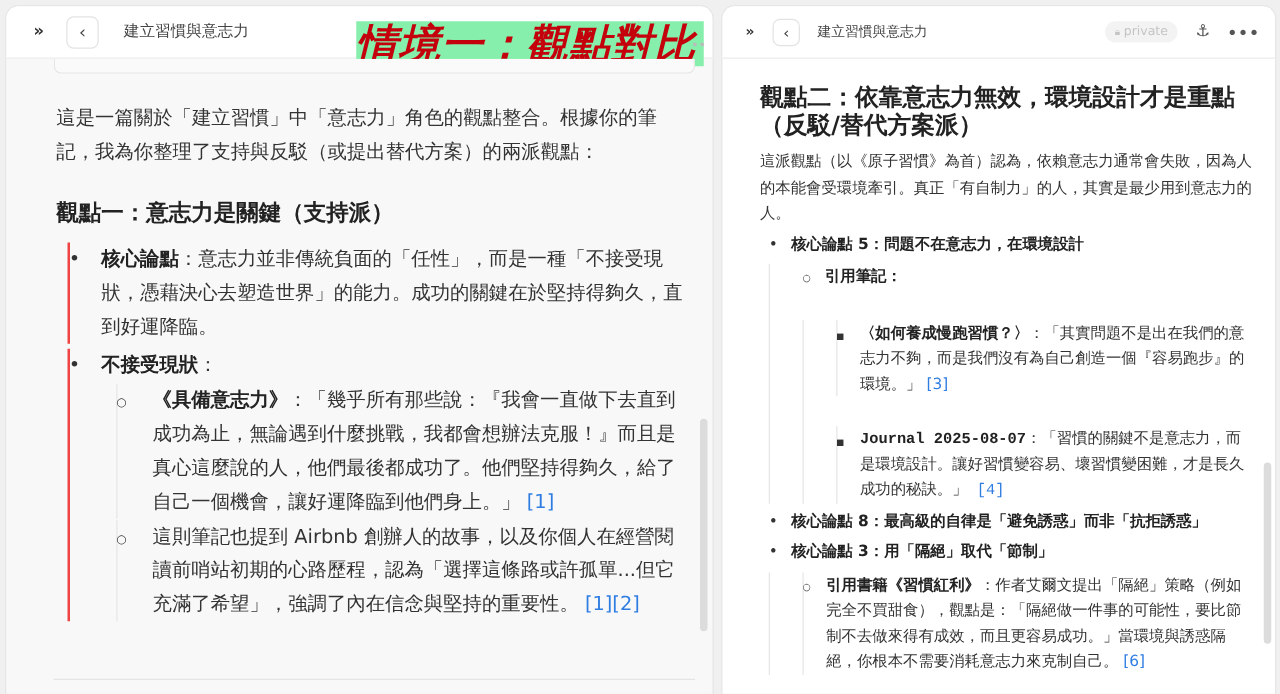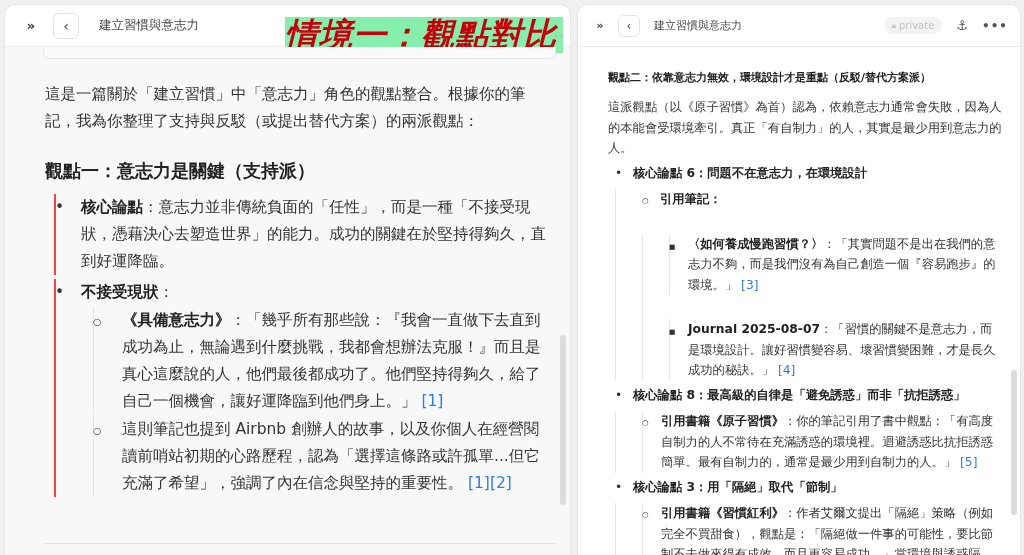--- a/index.html
+++ b/index.html
@@ -21,21 +21,21 @@
   .more-icon { font-size: 12px; color: #555; letter-spacing: 1px; font-weight: bold; }
   .overlay-title { position: absolute; left: 280px; top: 12px; font-size: 33px; font-weight: bold; color: #c3000b; letter-spacing: 1px; font-family: "DejaVu Sans", sans-serif; line-height: 36px; background: #86efac; padding-right: 6px; font-style: italic; }
   .overlay-dots { position: absolute; left: 548px; top: 26px; color: #bbb; font-size: 10px; }
   .sub-bar { position: absolute; left: 38px; right: 14px; top: 42px; height: 12px; border: 1px solid #e6e6e6; border-top: none; border-radius: 0 0 6px 6px; background: #fafafa; }
   .content { position: absolute; left: 0; right: 0; top: 42px; bottom: 0; overflow: hidden; }
   .left .content { padding: 26px 20px 0 40px; font-size: 15.5px; line-height: 27px; color: #333; }
   .right .content { padding: 20px 18px 0 30px; font-size: 12.3px; line-height: 20.5px; color: #333; }
   .intro { margin-top: 2px; }
   h2 { font-weight: bold; color: #222; }
   .left h2 { font-size: 18px; margin-top: 22px; margin-bottom: 10px; }
-  .right h2 { font-size: 11px; line-height: 22px; margin-bottom: 8px; }
+  .right h2 { font-size: 19px; line-height: 22px; margin-bottom: 8px; }
   .desc { margin-bottom: 4px; }
   ul { list-style: none; }
   .li { position: relative; }
   .bullet { position: absolute; }
   .b-disc::before { content: "•"; }
   .b-circle::before { content: "○"; font-size: 0.62em; }
   .b-square::before { content: "■"; font-size: 0.55em; }
   .left .l1 { padding-left: 34px; margin-top: 4px; }
   .left .l1 > .bullet { left: 10px; top: 0; }
   .left .l1-body { border-left: 2px solid #ef4444; margin-left: -25px; padding-left: 25px; }
@@ -120,62 +120,51 @@
         <span class="anchor-icon">⚓</span>
         <span class="more-icon">•••</span>
       </div>
     </div>
     <div class="content">
       <h2>觀點二：依靠意志力無效，環境設計才是重點（反駁/替代方案派）</h2>
       <p class="desc">這派觀點（以《原子習慣》為首）認為，依賴意志力通常會失敗，因為人的本能會受環境牽引。真正「有自制力」的人，其實是最少用到意志力的人。</p>
       <ul>
         <li class="li l1">
           <span class="bullet b-disc"></span>
-          <b>核心論點 6：問題不在意志力，在環境設計</b>
+          <b>核心論點 5：問題不在意志力，在環境設計</b>
           <div class="indent-line" style="margin-left:-18px;padding-left:18px;">
             <ul>
               <li class="li l2">
                 <span class="bullet b-circle"></span>
                 <b>引用筆記：</b>
                 <div class="indent-line" style="margin-left:-18px;padding-left:18px;">
                   <ul>
                     <li class="li l3">
                       <span class="bullet b-square"></span>
                       <div class="indent-line" style="margin-left:-18px;padding-left:18px;">
                         <b>〈如何養成慢跑習慣？〉</b><span>：「其實問題不是出在我們的意志力不夠，而是我們沒有為自己創造一個『容易跑步』的環境。」</span>
                         <span class="cite">[3]</span>
                       </div>
                     </li>
                     <li class="li l3">
                       <span class="bullet b-square"></span>
-                      <div class="indent-line" style="margin-left:-18px;padding-left:18px;">
+                      <div class="indent-line" style="margin-left:-18px;padding-left:18px;font-family:Liberation Mono, monospace;">
                         <b>Journal 2025-08-07</b><span>：「習慣的關鍵不是意志力，而是環境設計。讓好習慣變容易、壞習慣變困難，才是長久成功的秘訣。」</span>
                         <span class="cite">[4]</span>
                       </div>
                     </li>
                   </ul>
                 </div>
               </li>
             </ul>
           </div>
         </li>
         <li class="li l1">
           <span class="bullet b-disc"></span>
           <b>核心論點 8：最高級的自律是「避免誘惑」而非「抗拒誘惑」</b>
-          <div class="indent-line" style="margin-left:-18px;padding-left:18px;">
-            <ul>
-              <li class="li l2">
-                <span class="bullet b-circle"></span>
-                <div class="indent-line" style="margin-left:-18px;padding-left:18px;">
-                  <b>引用書籍《原子習慣》</b><span>：你的筆記引用了書中觀點：「有高度自制力的人不常待在充滿誘惑的環境裡。迴避誘惑比抗拒誘惑簡單。最有自制力的，通常是最少用到自制力的人。」</span>
-                  <span class="cite">[5]</span>
-                </div>
-              </li>
-            </ul>
-          </div>
         </li>
         <li class="li l1">
           <span class="bullet b-disc"></span>
           <b>核心論點 3：用「隔絕」取代「節制」</b>
           <div class="indent-line" style="margin-left:-18px;padding-left:18px;">
             <ul>
               <li class="li l2">
                 <span class="bullet b-circle"></span>
                 <div class="indent-line" style="margin-left:-18px;padding-left:18px;">
                   <b>引用書籍《習慣紅利》</b><span>：作者艾爾文提出「隔絕」策略（例如完全不買甜食），觀點是：「隔絕做一件事的可能性，要比節制不去做來得有成效，而且更容易成功。」當環境與誘惑隔絕，你根本不需要消耗意志力來克制自己。</span>

